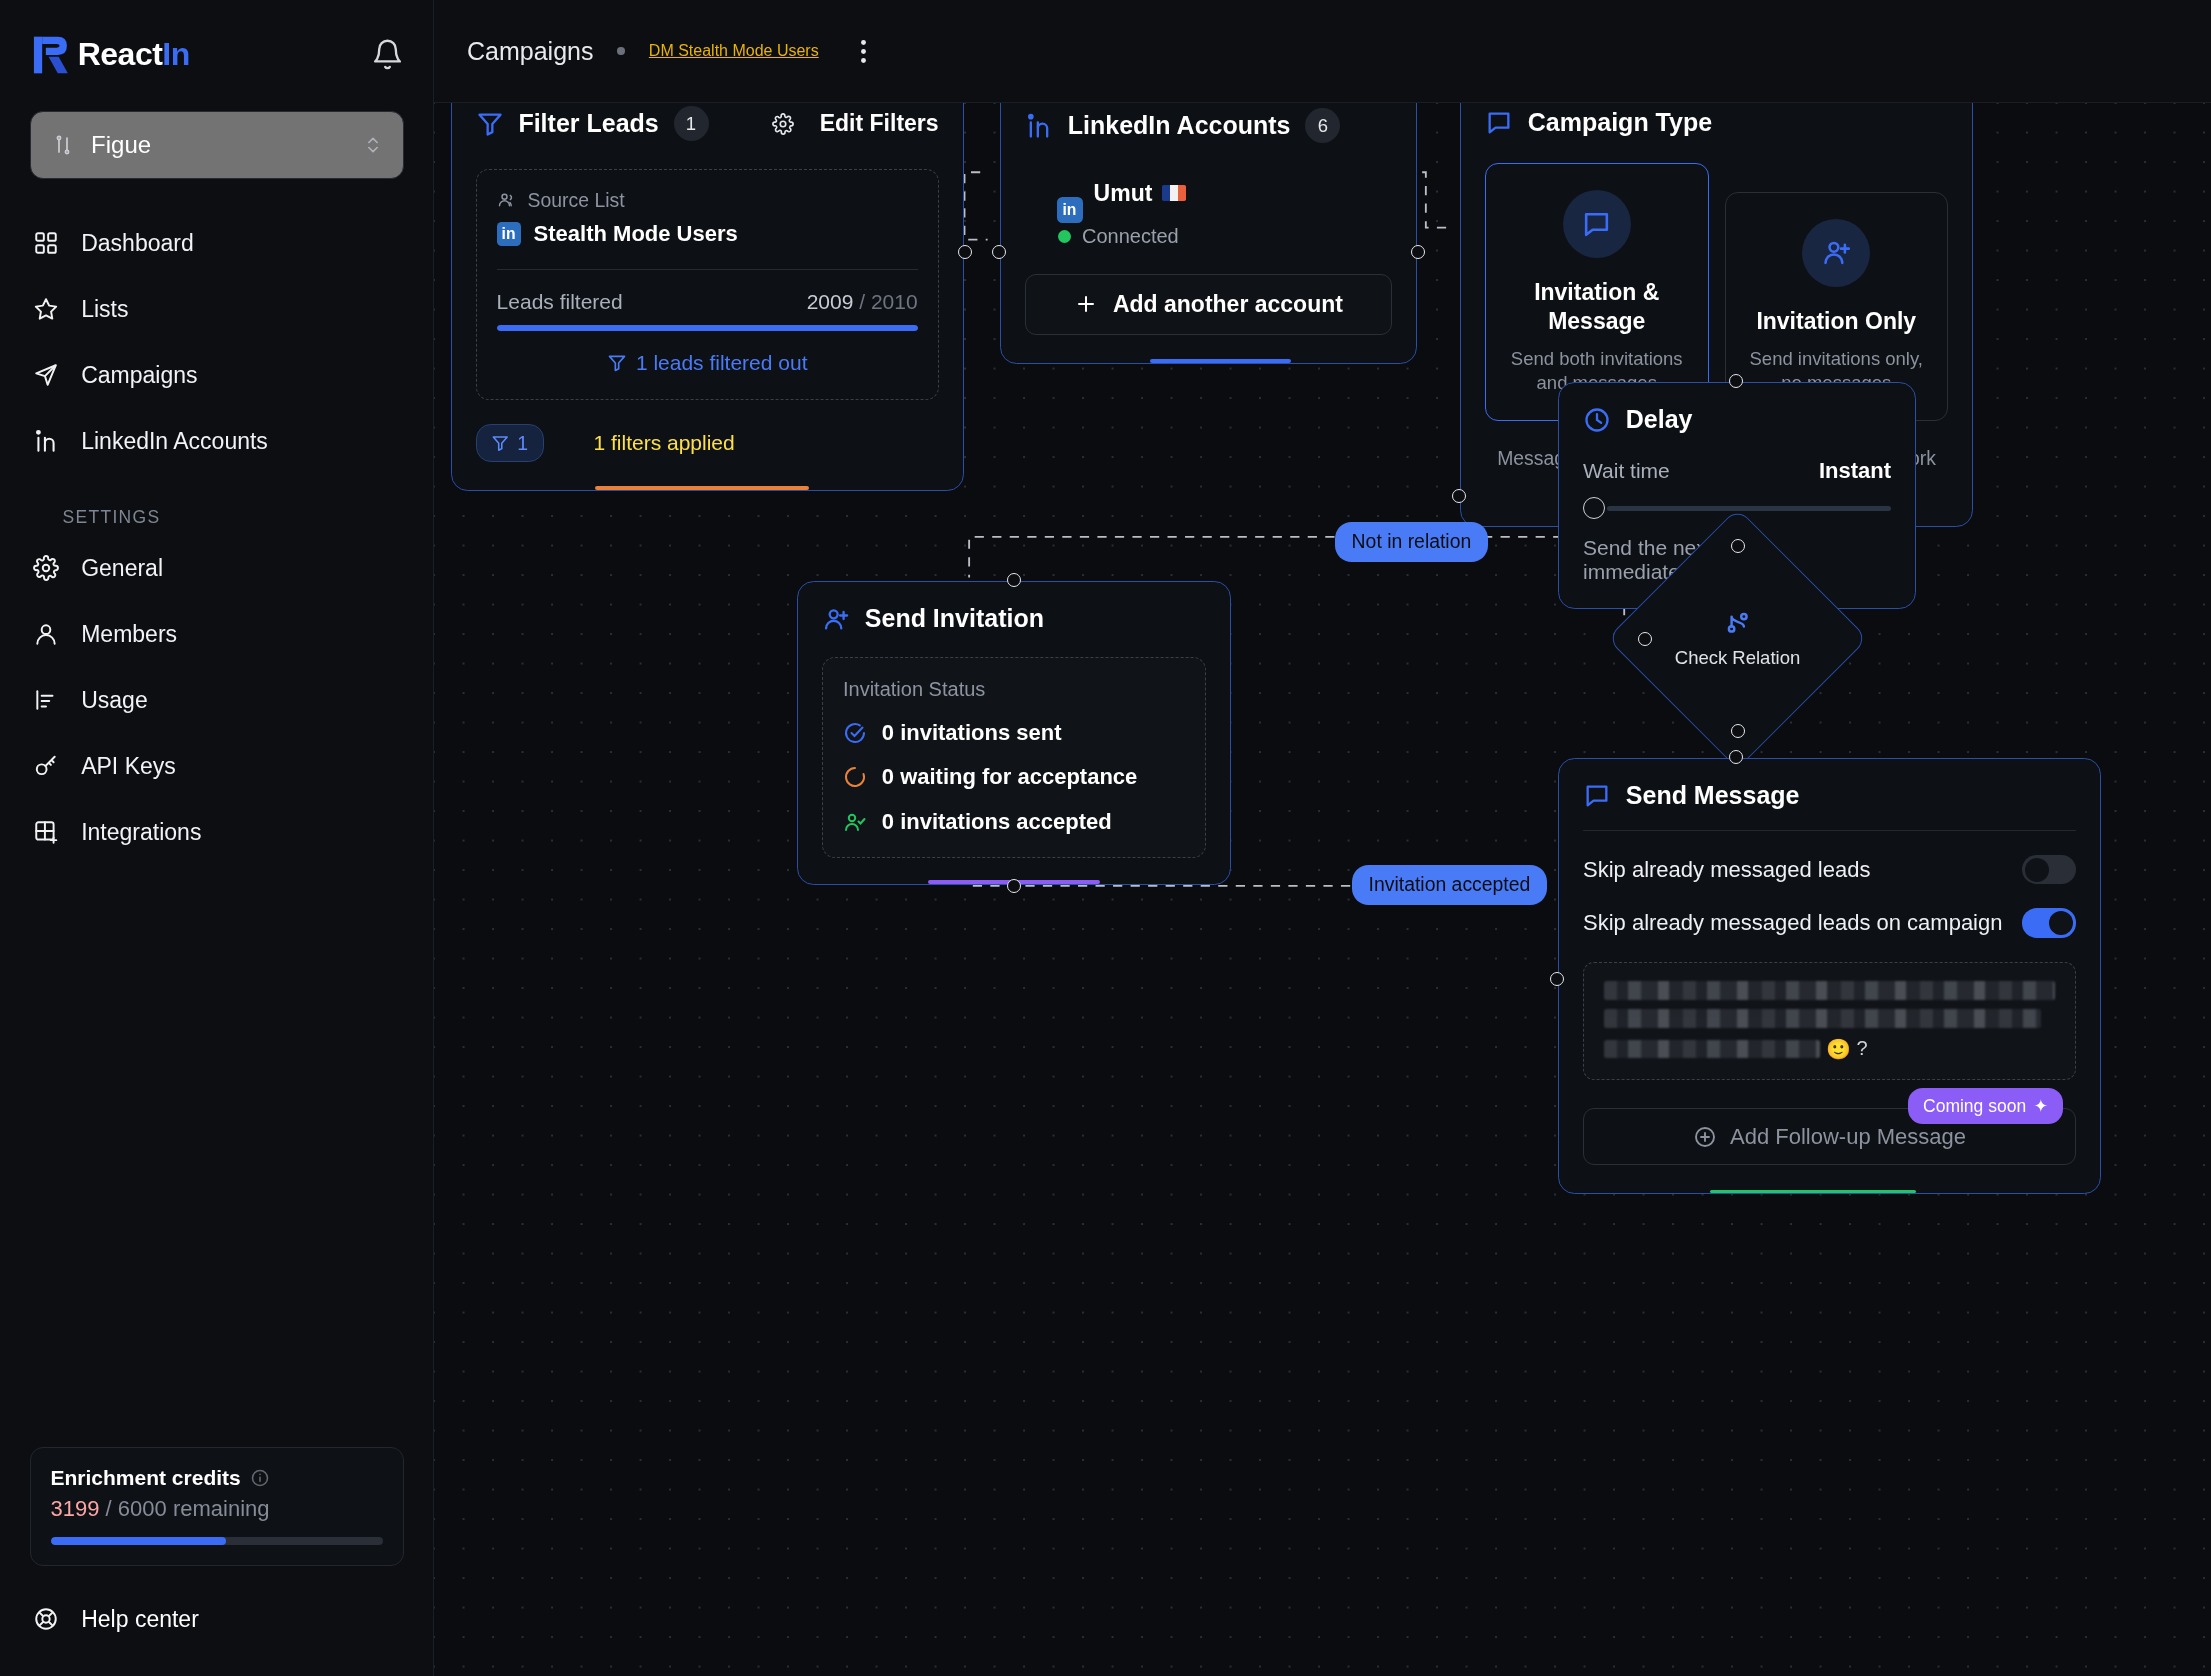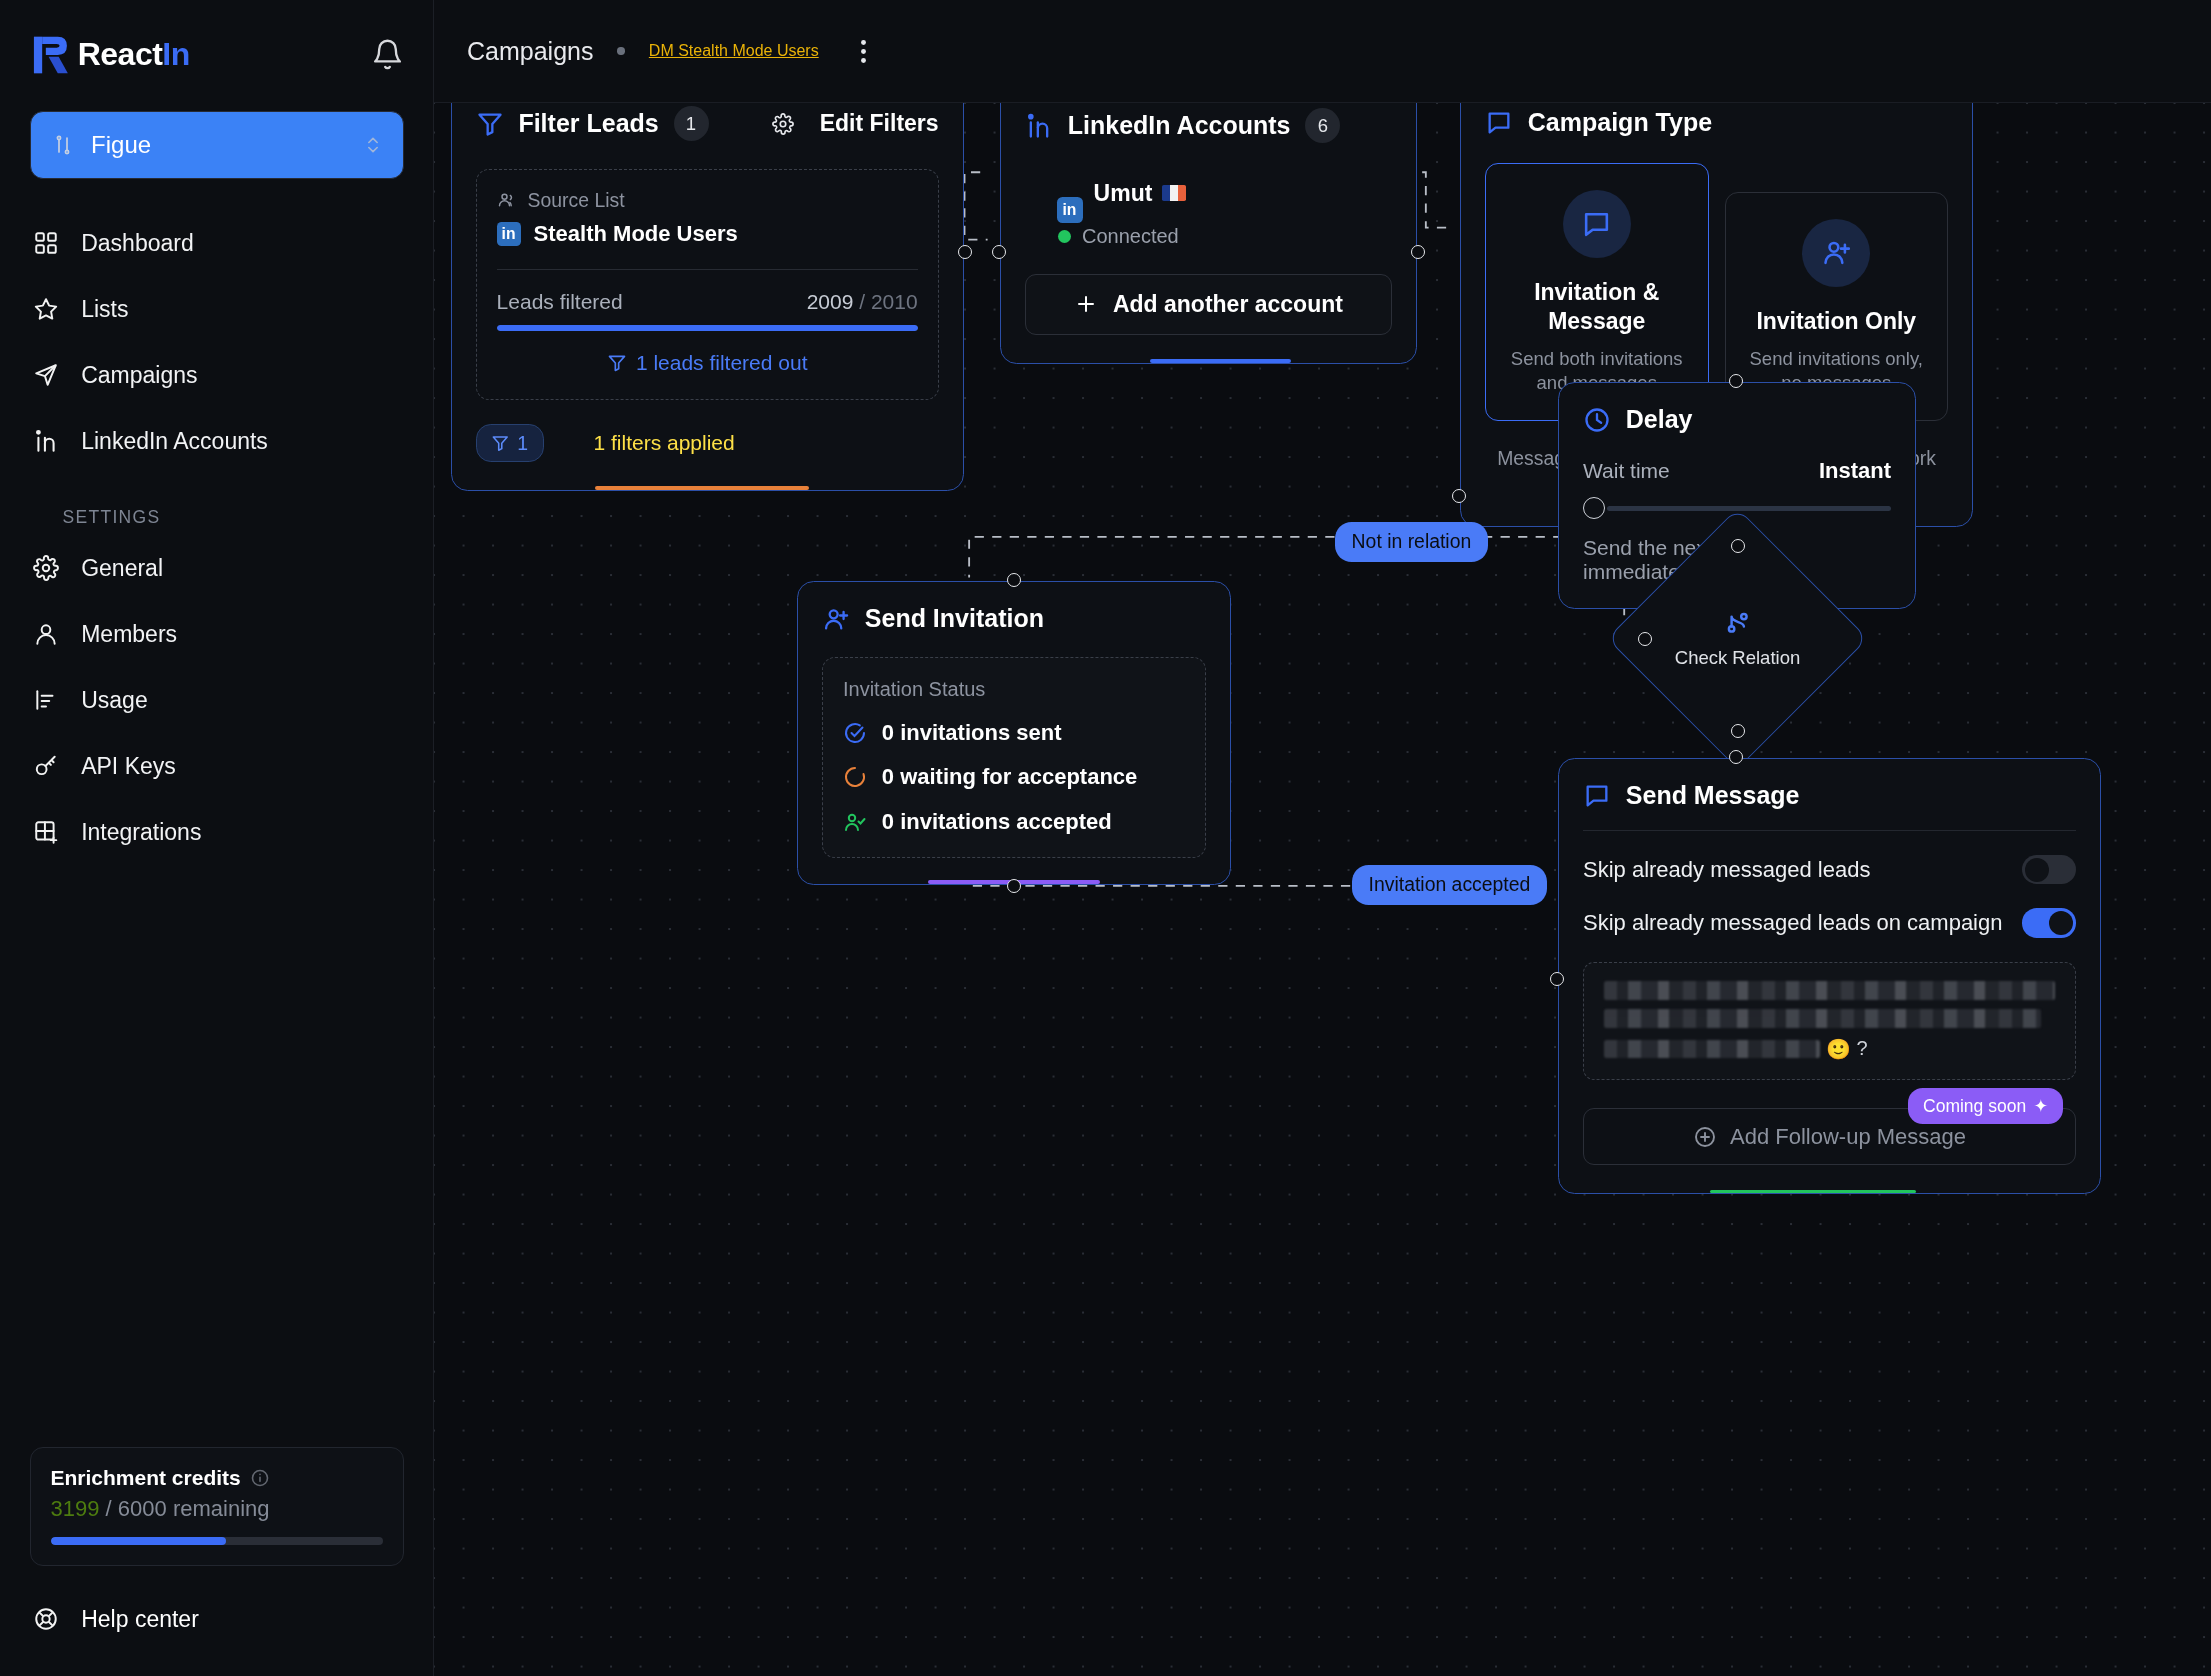--- a/index.html
+++ b/index.html
@@ -30,21 +30,21 @@
   .bell { width: 33px; height: 33px; opacity: .92; cursor: pointer; }
 
   .workspace {
     margin: 28px 0 0 0;
     height: 68px;
     border: 0.9px solid #262a33;
     border-radius: 13px;
     display: flex; align-items: center;
     padding: 0 20px;
     gap: 16.6px;
-    background: #3b82f6;
+    background: #737373;
     cursor: pointer;
   }
   .ws-ic { width: 24px; height: 24px; opacity: .9; }
   .ws-name { font-size: 24px; font-weight: 500; flex: 1; }
   .ws-chev { width: 20px; height: 24px; opacity: .75; }
 
   .nav { margin-top: 31px; padding: 0 29.5px; }
   .nav-item {
     display: flex; align-items: center; gap: 22px;
     height: 66px; padding-left: 3.7px;
@@ -60,21 +60,21 @@
   }
 
   .sb-bottom { margin-top: auto; padding: 0 29.5px 24px 29.5px; }
   .credits {
     border: 0.9px solid #22262f; border-radius: 13px;
     padding: 18.5px 20px 20px 20px; background: #0e1116;
   }
   .credits-title { display: flex; align-items: center; gap: 9.2px; font-size: 21px; font-weight: 600; }
   .info-ic { width: 20px; height: 20px; opacity: .6; }
   .credits-sub { margin-top: 5.5px; font-size: 22px; color: #858b97; }
-  .credits-sub b { color: #4d7c0f; font-weight: 400; }
+  .credits-sub b { color: #fca5a5; font-weight: 400; }
   .cr-bar { margin-top: 14.8px; height: 8.3px; border-radius: 5.5px; background: #2a2e37; overflow: hidden; }
   .cr-fill { height: 100%; border-radius: 5.5px; background: #3b6cf6; }
 
   .help {
     display: flex; align-items: center; gap: 22px;
     height: 66px; margin-top: 20px; padding-left: 3.7px;
     border-radius: 9.2px; cursor: pointer;
   }
   .help-label { font-size: 23px; }
 

